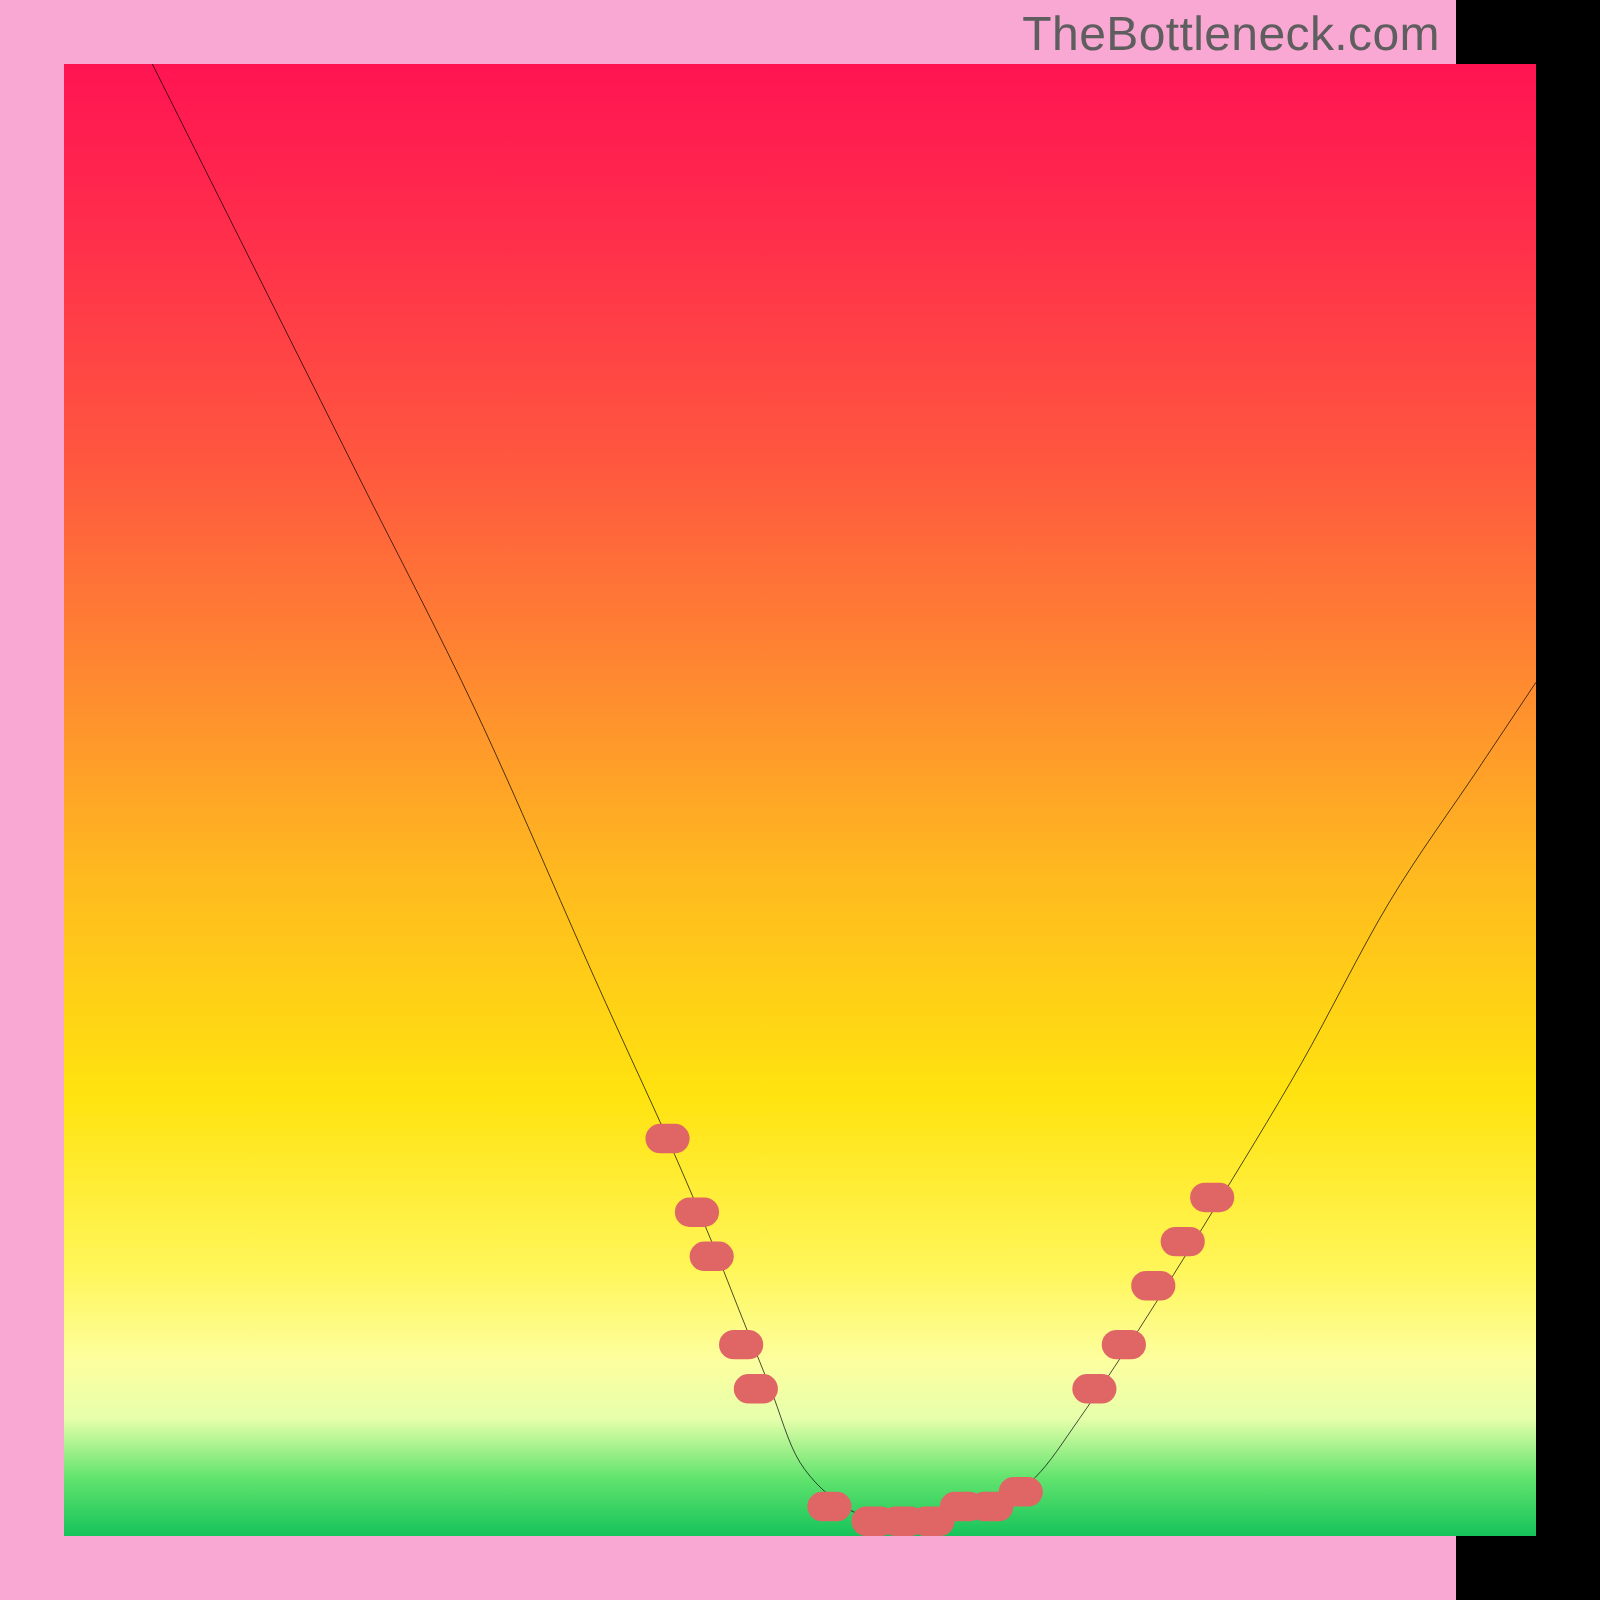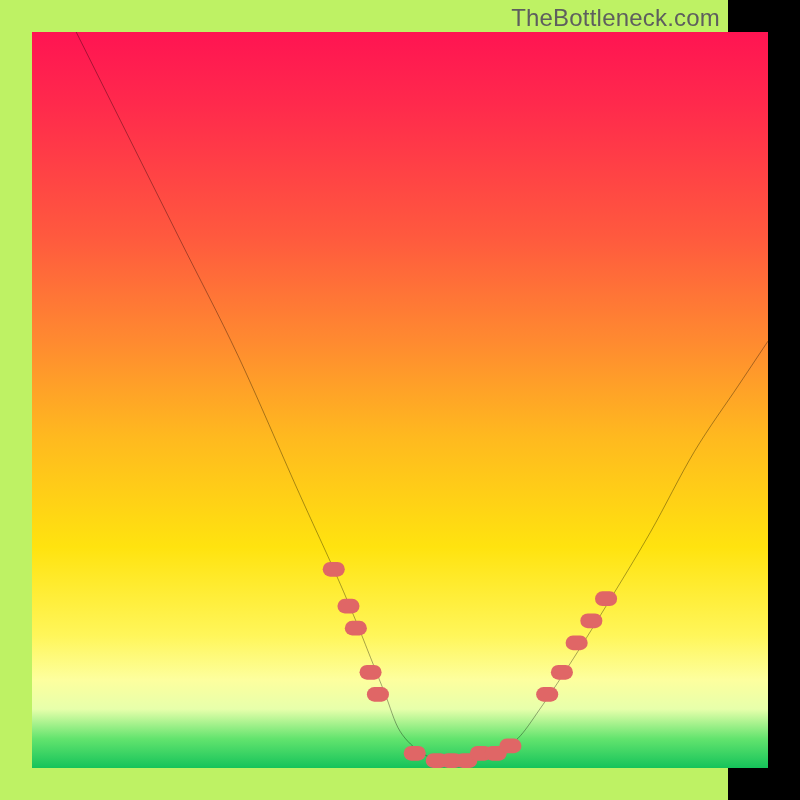--- a/index.html
+++ b/index.html
@@ -8,21 +8,21 @@
     background: #000;
     width: 800px;
     height: 800px;
     overflow: hidden;
     font-family: Arial, Helvetica, sans-serif;
   }
   .frame {
     position: relative;
     width: 728px;
     height: 800px;
-    background: #bef264;
+    background: #f9a8d4;
   }
   .watermark {
     position: absolute;
     top: 4px;
     right: 8px;
     color: #5e5e5e;
     font-size: 24px;
     font-weight: 500;
     letter-spacing: 0.2px;
     z-index: 5;

